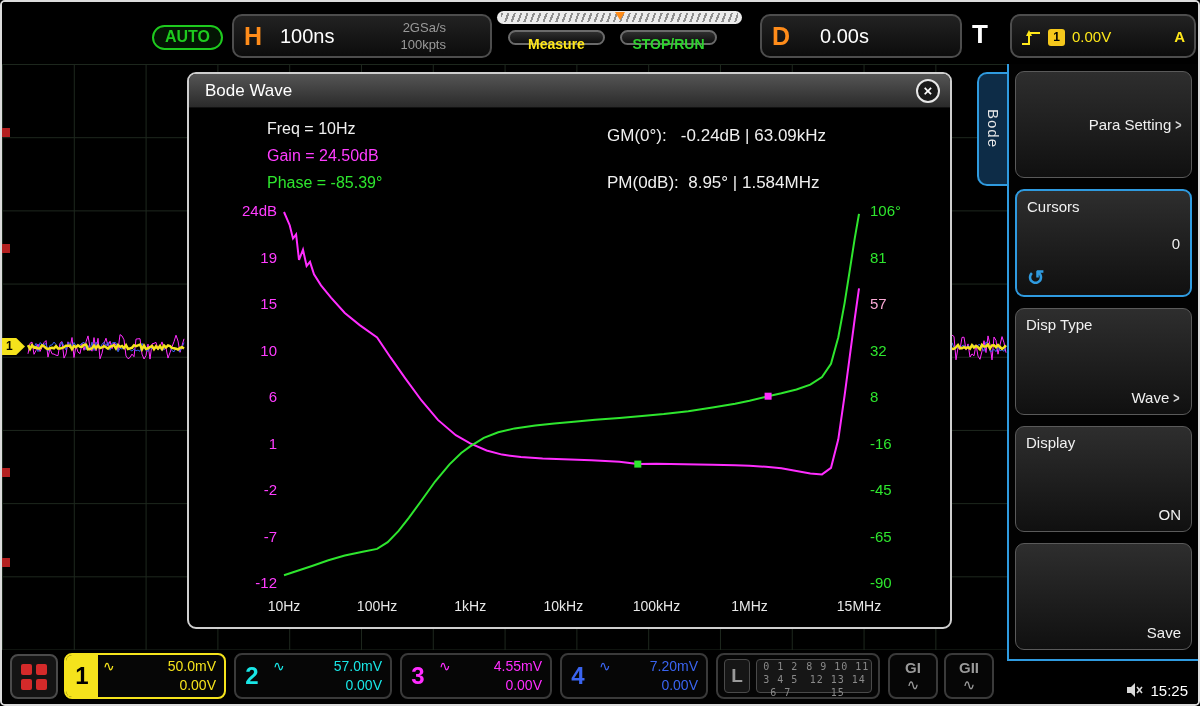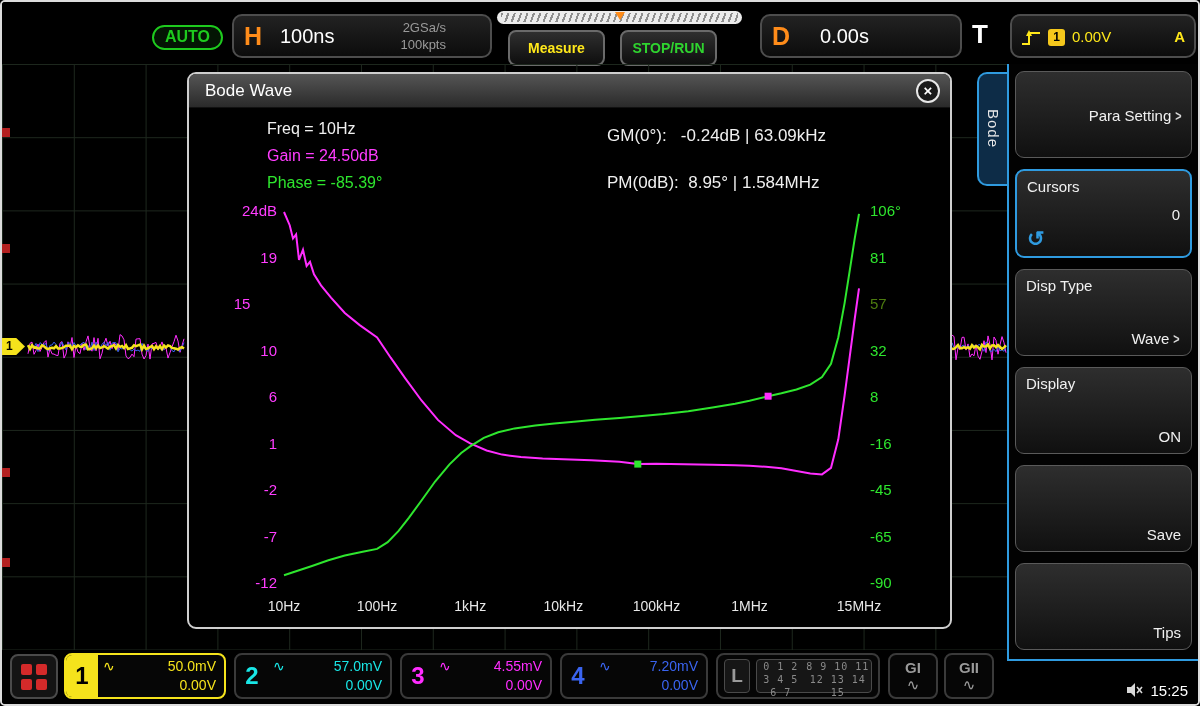--- a/index.html
+++ b/index.html
@@ -12,21 +12,21 @@
   .logo { position:absolute; left:10px; top:11px; font-family:"DejaVu Serif",serif; font-weight:bold; font-size:31px; color:#ffd900; letter-spacing:1px; }
   .auto-badge { position:absolute; left:150px; top:23px; padding:1px 11px 2px; border:2px solid #1ecb1e; border-radius:14px; color:#1ecb1e; font-weight:bold; font-size:16px; background:#041504; }
   .tb-group { position:absolute; top:12px; height:44px; border:2px solid #4d4d4d; border-radius:10px; background:linear-gradient(#222,#0c0c0c); }
   .g-h { left:230px; width:260px; } .g-d { left:758px; width:202px; }
   .og-letter { position:absolute; left:10px; top:6px; color:#ff8c1a; font-size:25px; font-weight:bold; }
   .big-val { position:absolute; left:46px; top:9px; color:#fff; font-size:20px; }
   .h-right { position:absolute; right:44px; top:3px; text-align:right; color:#9a9a9a; font-size:13px; line-height:17px; }
   .wave-bar { position:absolute; left:495px; top:9px; width:245px; height:13px; background:#ececec; border-radius:7px; }
   .wave-bar .zigzag { position:absolute; inset:2px 4px; background:repeating-linear-gradient(110deg,#8f8f8f 0 2px,transparent 2px 6px); }
   .pos-marker { position:absolute; left:50%; top:1px; width:0; height:0; border-left:5px solid transparent; border-right:5px solid transparent; border-top:8px solid #ff8c1a; transform:translateX(-50%); }
-  .tb-btn { position:absolute; top:28px; height:36px; border:2px solid #6a6a6a; border-radius:8px; background:linear-gradient(#2f2f2f,#0e0e0e); font-weight:bold; font-size:14px; text-align:center; line-height:24px; font-family:inherit; cursor:pointer; }
+  .tb-btn { position:absolute; top:28px; height:15px; border:2px solid #6a6a6a; border-radius:8px; background:linear-gradient(#2f2f2f,#0e0e0e); font-weight:bold; font-size:14px; text-align:center; line-height:24px; font-family:inherit; cursor:pointer; }
   .measure { left:506px; width:97px; color:#ffe81a; }
   .stoprun { left:606px; width:97px; color:#2fd42f;margin-left:12px; }
   .t-group { position:absolute; left:966px; top:12px; width:228px; height:44px; }
   .t-letter { position:absolute; left:4px; top:5px; color:#fff; font-size:26px; font-weight:bold; }
   .t-box { position:absolute; left:42px; top:0; right:0; height:44px; border:2px solid #4d4d4d; border-radius:10px; background:linear-gradient(#222,#0c0c0c); }
   .t-slope { position:absolute; left:9px; top:13px; }
   .t-badge { position:absolute; left:36px; top:13px; width:17px; height:17px; background:#f5c81c; color:#000; border-radius:3px; font-size:12px; font-weight:bold; text-align:center; line-height:17px; }
   .t-level { position:absolute; left:60px; top:12px; color:#ffe81a; font-size:15px; }
   .t-sweep { position:absolute; right:9px; top:12px; color:#ffe81a; font-size:15px; font-weight:bold; }
 
@@ -174,32 +174,32 @@
 
     <div class="rd rd-freq">Freq = 10Hz</div>
     <div class="rd rd-gain">Gain = 24.50dB</div>
     <div class="rd rd-phase">Phase = -85.39°</div>
     <div class="rd rd-gm">GM(0°):   -0.24dB | 63.09kHz</div>
     <div class="rd rd-pm">PM(0dB):  8.95° | 1.584MHz</div>
 
     <div id="left-ticks">
         <span class="tick" style="left: 18px; top: 128px; width: 70px; text-align: right; color: rgb(255, 61, 255);">24dB</span>
         <span class="tick" style="left: 18px; top: 174.5px; width: 70px; text-align: right; color: rgb(255, 61, 255);">19</span>
-        <span class="tick" style="left: 18px; top: 221px; width: 70px; text-align: center; color: rgb(255, 61, 255);">15</span>
+        <span class="tick" style="left: 18px; top: 221px; width: 70px; text-align: right; color: rgb(255, 61, 255);">15</span>
         <span class="tick" style="left: 18px; top: 267.5px; width: 70px; text-align: right; color: rgb(255, 61, 255);">10</span>
         <span class="tick" style="left: 18px; top: 314px; width: 70px; text-align: right; color: rgb(255, 61, 255);">6</span>
         <span class="tick" style="left: 18px; top: 360.5px; width: 70px; text-align: right; color: rgb(255, 61, 255);">1</span>
         <span class="tick" style="left: 18px; top: 407px; width: 70px; text-align: right; color: rgb(255, 61, 255);">-2</span>
         <span class="tick" style="left: 18px; top: 453.5px; width: 70px; text-align: right; color: rgb(255, 61, 255);">-7</span>
         <span class="tick" style="left: 18px; top: 500px; width: 70px; text-align: right; color: rgb(255, 61, 255);">-12</span>
       </div>
     <div id="right-ticks">
         <span class="tick" style="left: 681px; top: 128px; color: rgb(46, 230, 46);">106°</span>
         <span class="tick" style="left: 681px; top: 174.5px; color: rgb(46, 230, 46);">81</span>
-        <span class="tick" style="left: 681px; top: 221px; color: #4d7c0f;">57</span>
+        <span class="tick" style="left: 681px; top: 221px; color: #f9a8d4;">57</span>
         <span class="tick" style="left: 681px; top: 267.5px; color: rgb(46, 230, 46);">32</span>
         <span class="tick" style="left: 681px; top: 314px; color: rgb(46, 230, 46);">8</span>
         <span class="tick" style="left: 681px; top: 360.5px; color: rgb(46, 230, 46);">-16</span>
         <span class="tick" style="left: 681px; top: 407px; color: rgb(46, 230, 46);">-45</span>
         <span class="tick" style="left: 681px; top: 453.5px; color: rgb(46, 230, 46);">-65</span>
         <span class="tick" style="left: 681px; top: 500px; color: rgb(46, 230, 46);">-90</span>
       </div>
     <div id="x-ticks">
         <span class="tick" style="left: 95px; top: 524px; transform: translateX(-50%); color: rgb(232, 232, 232); font-size: 14px;">10Hz</span>
         <span class="tick" style="left: 188.101px; top: 524px; transform: translateX(-50%); color: rgb(232, 232, 232); font-size: 14px;">100Hz</span>
@@ -244,23 +244,20 @@
 
     <div class="menu-item">
       <div class="mi-label">Display</div>
       <div class="mi-value">ON</div>
     </div>
 
     <div class="menu-item">
       <div class="mi-value">Save</div>
     </div>
 
-    <div class="menu-item">
-      <div class="mi-value">Tips</div>
-    </div>
   </div>
 
   <div class="bbar">
     <div class="menu-btn">
       <div></div>
         <div></div>
       <div></div>
         <div></div>
     </div>
 

